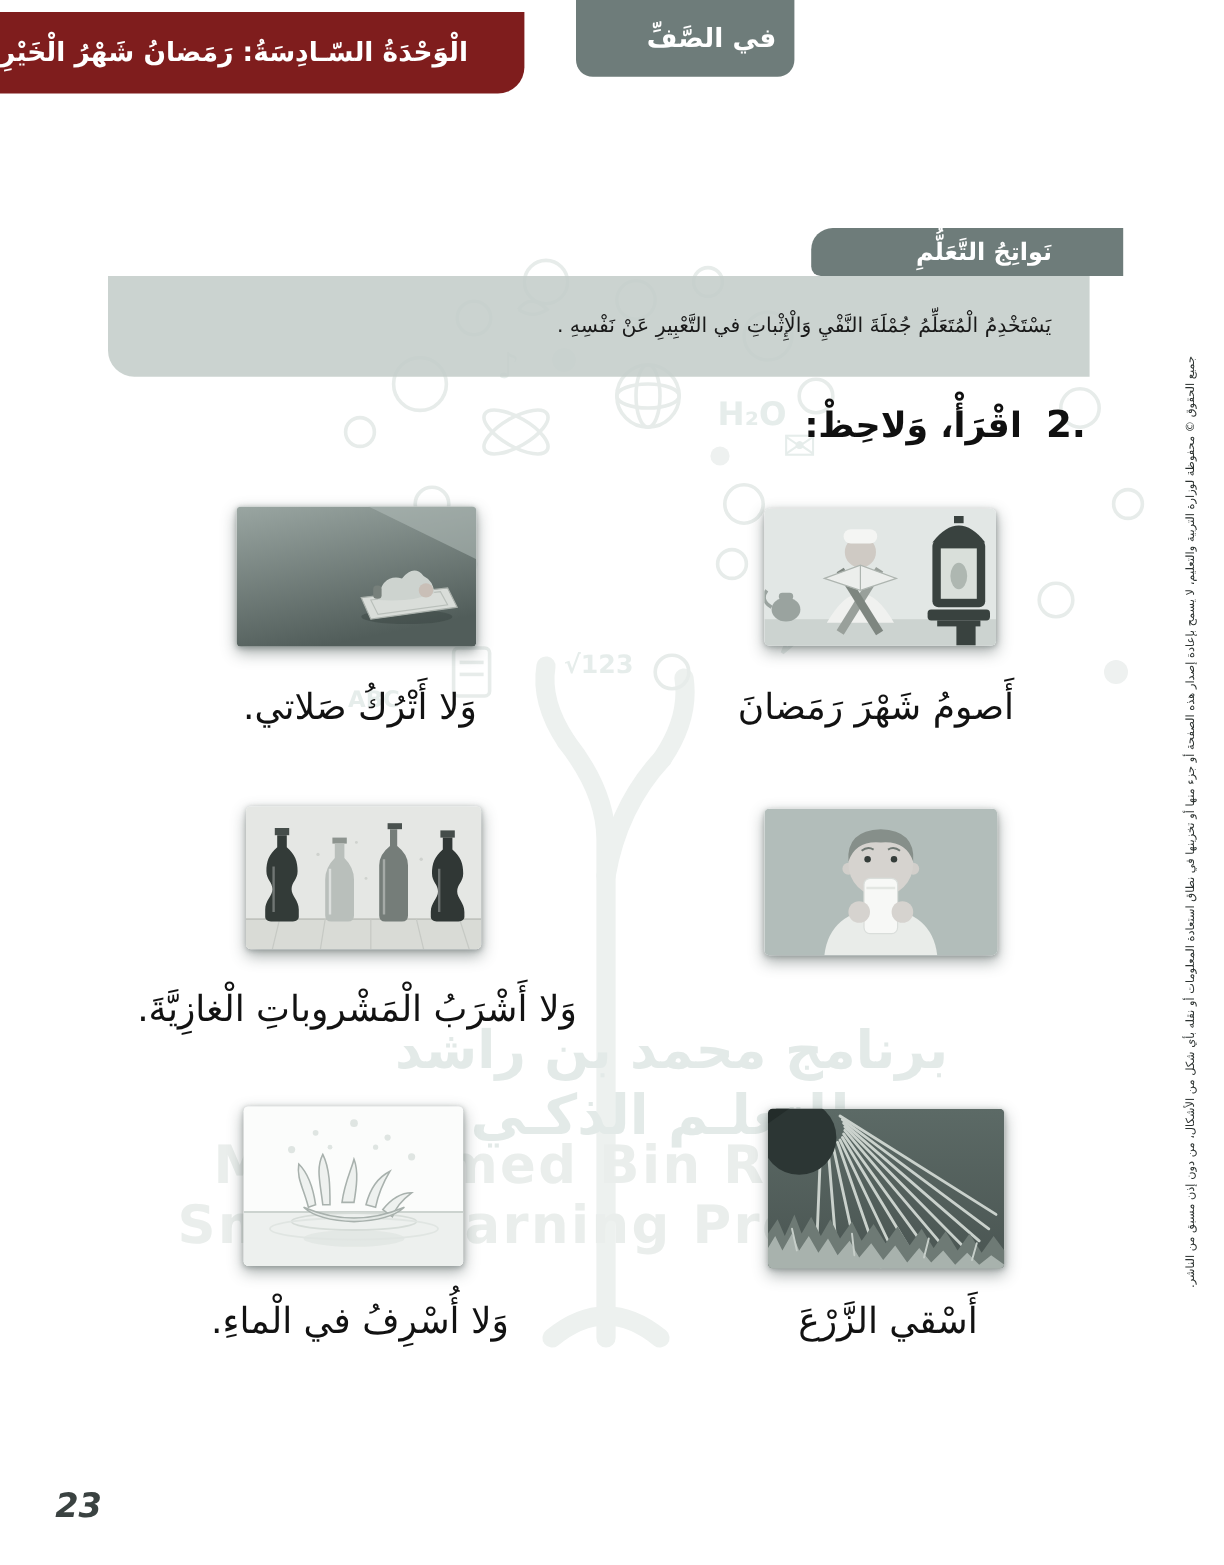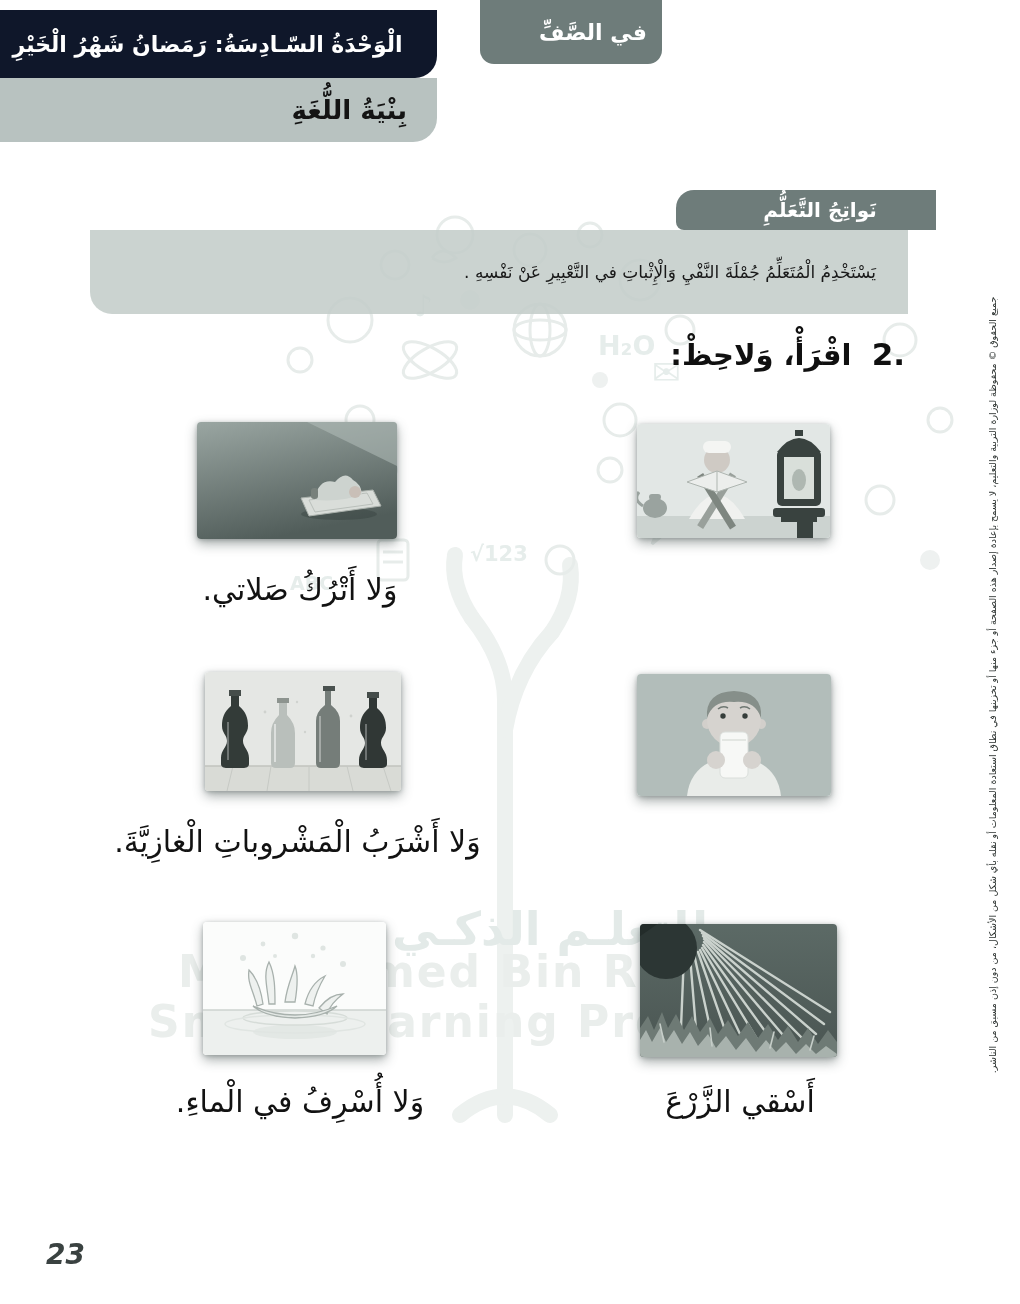--- a/index.html
+++ b/index.html
@@ -9,22 +9,22 @@
   
   .wm{position:absolute;inset:0;z-index:0;pointer-events:none;}
   .wm-text{position:absolute;font-weight:bold;white-space:nowrap;}
   .wm-ar1{left:370px;top:850px;width:420px;text-align:center;font-size:44px;color:#e3eae8;direction:rtl;}
   .wm-ar2{left:340px;top:902px;width:420px;text-align:center;font-size:46px;color:#e3eae8;direction:rtl;letter-spacing:4px;}
   .wm-en1{left:178px;top:946px;font-size:44px;color:#eaeeec;letter-spacing:2px;}
   .wm-en2{left:148px;top:996px;font-size:44px;color:#eaeeec;letter-spacing:2px;}
   .wm-icon{position:absolute;font-weight:bold;color:#e6edeb;}
 
   
-  .unit-bar{position:absolute;left:0;top:10px;width:437px;height:68px;background:#0f172a;
-            border-radius:0 0 22px 0;z-index:3;display:flex;align-items:center;justify-content:center;
+  .unit-bar{position:absolute;left:0;top:10px;width:437px;height:68px;background:#7f1d1d;
+            border-radius:0 0 22px 0;z-index:3;display:flex;align-items:center;justify-content:flex-start;
             padding-right:22px;box-sizing:border-box;}
   .unit-bar span{color:#fff;font-weight:bold;font-size:22px;direction:rtl;white-space:nowrap;}
   .class-badge{position:absolute;left:480px;top:0;width:182px;height:64px;background:#6e7c7a;
                border-radius:0 0 14px 14px;z-index:3;display:flex;align-items:center;justify-content:center;}
   .class-badge span{color:#fff;font-weight:bold;font-size:22px;direction:rtl;margin-left:44px;}
   .section-bar{position:absolute;left:0;top:78px;width:437px;height:64px;background:#b8c2c0;
                border-radius:0 0 24px 0;z-index:3;display:flex;align-items:center;justify-content:flex-end;
                padding-right:30px;box-sizing:border-box;}
   .section-bar span{color:#141414;font-weight:bold;font-size:26px;direction:rtl;}
 
@@ -117,33 +117,31 @@
         <circle cx="390" cy="470" r="8"></circle>
           <circle cx="930" cy="560" r="10"></circle>
       </g>
     </svg>
     <span class="wm-icon" style="left:598px;top:330px;font-size:27px;">H₂O</span>
     <span class="wm-icon" style="left:470px;top:542px;font-size:21px;">√123</span>
     <span class="wm-icon" style="left:290px;top:572px;font-size:19px;">ABC</span>
     <span class="wm-icon" style="left:652px;top:352px;font-size:34px;">✉</span>
     <span class="wm-icon" style="left:414px;top:288px;font-size:30px;">♪</span>
 
+    <div class="wm-text wm-ar1">برنامج محمد بن راشد</div>
     <div class="wm-text wm-ar2">للتعلـم الذكـي</div>
     <div class="wm-text wm-en1">Mohammed Bin Rashid</div>
     <div class="wm-text wm-en2">Smart Learning Program</div>
   </div>
 
   <div class="unit-bar">
     <span>الْوَحْدَةُ السّـادِسَةُ: رَمَضانُ شَهْرُ الْخَيْرِ</span>
   </div>
   <div class="class-badge">
     <span>في الصَّفِّ</span>
-  </div>
-  <div class="section-bar">
-    <span>بِنْيَةُ اللُّغَةِ</span>
   </div>
 
   <div class="outcomes-title">
     <span>نَواتِجُ التَّعَلُّمِ</span>
   </div>
   <div class="outcomes-body">
     <span>يَسْتَخْدِمُ الْمُتَعَلِّمُ جُمْلَةَ النَّفْيِ وَالْإِثْباتِ في التَّعْبِيرِ عَنْ نَفْسِهِ .</span>
   </div>
 
   <div class="instruction">
@@ -315,20 +313,21 @@
           <circle cx="60" cy="22" r="2.4"></circle>
           <circle cx="92" cy="14" r="3.2"></circle>
         <circle cx="120" cy="26" r="2.6"></circle>
           <circle cx="140" cy="42" r="3"></circle>
           <circle cx="72" cy="34" r="2"></circle>
         <circle cx="110" cy="34" r="2.2"></circle>
       </g>
     </svg>
   </figure>
 
+  <div class="caption cap-0">أَصومُ شَهْرَ رَمَضانَ</div>
   <div class="caption cap-1">وَلا أَتْرُكُ صَلاتي.</div>
   <div class="caption cap-3">وَلا أَشْرَبُ الْمَشْروباتِ الْغازِيَّةَ.</div>
   <div class="caption cap-4">أَسْقي الزَّرْعَ</div>
   <div class="caption cap-5">وَلا أُسْرِفُ في الْماءِ.</div>
 
   <div class="copyright">جميع الحقوق © محفوظة لوزارة التربية والتعليم، لا يسمح بإعادة إصدار هذه الصفحة أو جزء منها أو تخزينها في نطاق استعادة المعلومات أو نقله بأي شكل من الأشكال، من دون إذن مسبق من الناشر.</div>
   <div class="page-number">23</div>
 
 </div>
 

